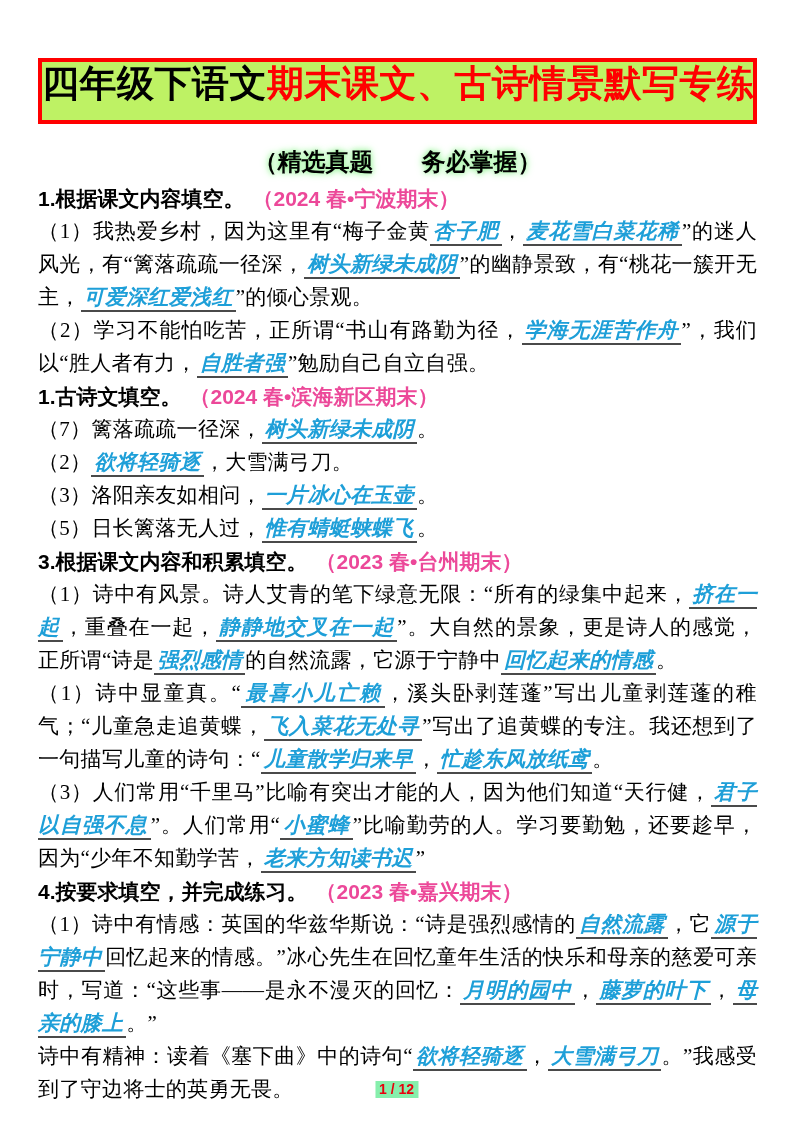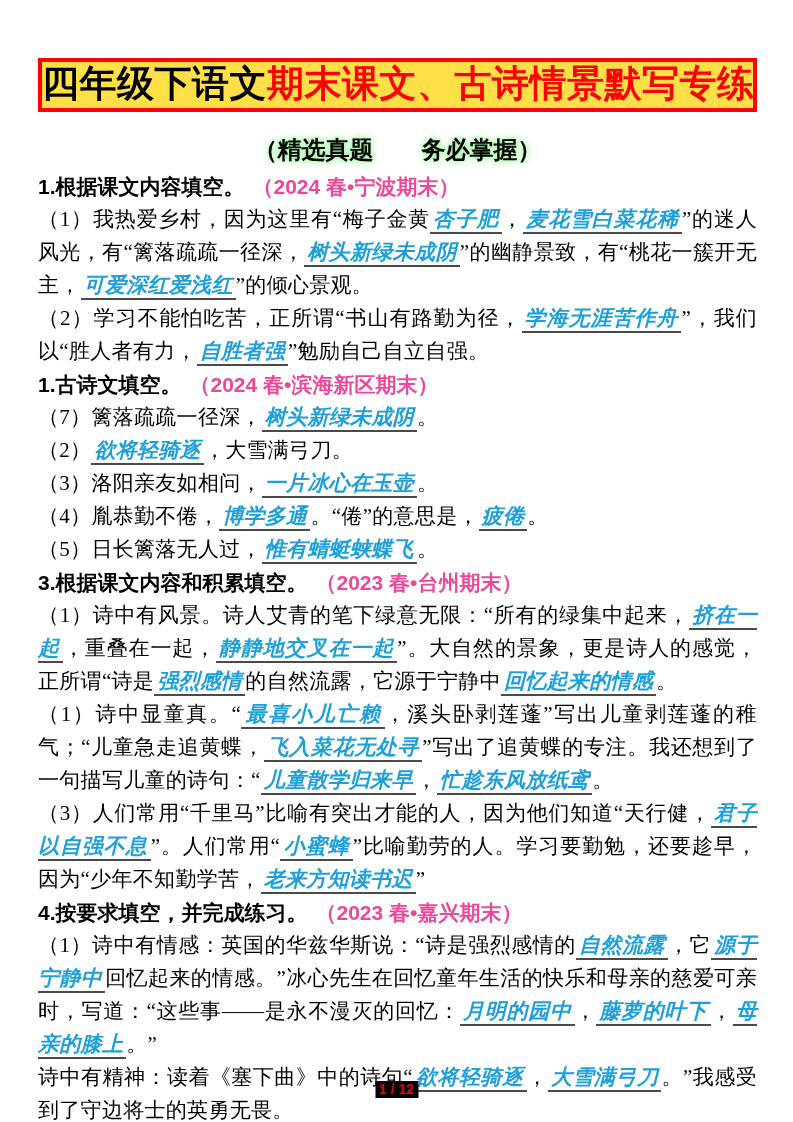--- a/index.html
+++ b/index.html
@@ -10,30 +10,30 @@
     background:#ffffff;
     box-sizing:border-box;
     padding:58px 36px 0 38px;
     overflow:hidden;
     font-family:"Liberation Serif", serif;
     color:#000;
   }
   .banner {
     box-sizing:border-box;
     width:100%;
-    background:#fde047;
+    background:#bef264;
     border:4px solid #ff0000;
     text-align:center;
     font-family:Liberation Serif, serif;
     font-weight:bold;
     font-size:37px;
     line-height:1.15;
     white-space:nowrap;
     letter-spacing:0.5px;
-    padding:1px 0 2px 0;
+    padding:1px 0 14px 0;
   }
   .banner .t-black { color:#000000; }
   .banner .t-red   { color:#ff0000; }
   .subtitle {
     text-align:center;
     font-size:24px;
     font-weight:bold;
     margin-top:22px;
     margin-bottom:4px;
     color:#000;
@@ -64,21 +64,21 @@
     font-weight:bold;
     font-style:italic;
     border-bottom:2px solid #4a4a4a;
     padding:0 3px 1px 3px;
   }
   .footer {
     position:absolute;
     left:50%;
     bottom:24px;
     transform:translateX(-50%);
-    background:#000000;
+    background:#86efac;
     color:#e8000d;
     font-size:14px;
     font-weight:bold;
     font-family:"Liberation Sans", sans-serif;
     padding:0 4px 1px 4px;
     white-space:nowrap;
   }
 </style>
 </head>
 <body>
@@ -89,21 +89,20 @@
   </div>
   <div class="subtitle">（精选真题　　务必掌握）</div>
   <div class="sections">
       <div class="sec-heading"><span class="h-black">1.根据课文内容填空。</span><span class="h-red">（2024 春•宁波期末）</span></div>
       <div class="para"><span class="txt">（1）我热爱乡村，因为这里有“梅子金黄</span><span class="ans">杏子肥</span><span class="txt">，</span><span class="ans">麦花雪白菜花稀</span><span class="txt">”的迷人风光，有“篱落疏疏一径深，</span><span class="ans">树头新绿未成阴</span><span class="txt">”的幽静景致，有“桃花一簇开无主，</span><span class="ans">可爱深红爱浅红</span><span class="txt">”的倾心景观。</span></div>
       <div class="para"><span class="txt">（2）学习不能怕吃苦，正所谓“书山有路勤为径，</span><span class="ans">学海无涯苦作舟</span><span class="txt">”，我们以“胜人者有力，</span><span class="ans">自胜者强</span><span class="txt">”勉励自己自立自强。</span></div>
       <div class="sec-heading"><span class="h-black">1.古诗文填空。</span><span class="h-red">（2024 春•滨海新区期末）</span></div>
       <div class="para"><span class="txt">（7）篱落疏疏一径深，</span><span class="ans">树头新绿未成阴</span><span class="txt">。</span></div>
       <div class="para"><span class="txt">（2）</span><span class="ans">欲将轻骑逐</span><span class="txt">，大雪满弓刀。</span></div>
       <div class="para"><span class="txt">（3）洛阳亲友如相问，</span><span class="ans">一片冰心在玉壶</span><span class="txt">。</span></div>
-      <div class="para"><span class="txt">（4）胤恭勤不倦，</span><span class="ans">博学多通</span><span class="txt">。“倦”的意思是，</span><span class="ans">疲倦</span><span class="txt">。</span></div>
       <div class="para"><span class="txt">（5）日长篱落无人过，</span><span class="ans">惟有蜻蜓蛱蝶飞</span><span class="txt">。</span></div>
       <div class="sec-heading"><span class="h-black">3.根据课文内容和积累填空。</span><span class="h-red">（2023 春•台州期末）</span></div>
       <div class="para"><span class="txt">（1）诗中有风景。诗人艾青的笔下绿意无限：“所有的绿集中起来，</span><span class="ans">挤在一起</span><span class="txt">，重叠在一起，</span><span class="ans">静静地交叉在一起</span><span class="txt">”。大自然的景象，更是诗人的感觉，正所谓“诗是</span><span class="ans">强烈感情</span><span class="txt">的自然流露，它源于宁静中</span><span class="ans">回忆起来的情感</span><span class="txt">。</span></div>
       <div class="para"><span class="txt">（1）诗中显童真。“</span><span class="ans">最喜小儿亡赖</span><span class="txt">，溪头卧剥莲蓬”写出儿童剥莲蓬的稚气；“儿童急走追黄蝶，</span><span class="ans">飞入菜花无处寻</span><span class="txt">”写出了追黄蝶的专注。我还想到了一句描写儿童的诗句：“</span><span class="ans">儿童散学归来早</span><span class="txt">，</span><span class="ans">忙趁东风放纸鸢</span><span class="txt">。</span></div>
       <div class="para"><span class="txt">（3）人们常用“千里马”比喻有突出才能的人，因为他们知道“天行健，</span><span class="ans">君子以自强不息</span><span class="txt">”。人们常用“</span><span class="ans">小蜜蜂</span><span class="txt">”比喻勤劳的人。学习要勤勉，还要趁早，因为“少年不知勤学苦，</span><span class="ans">老来方知读书迟</span><span class="txt">”</span></div>
       <div class="sec-heading"><span class="h-black">4.按要求填空，并完成练习。</span><span class="h-red">（2023 春•嘉兴期末）</span></div>
       <div class="para"><span class="txt">（1）诗中有情感：英国的华兹华斯说：“诗是强烈感情的</span><span class="ans">自然流露</span><span class="txt">，它</span><span class="ans">源于宁静中</span><span class="txt">回忆起来的情感。”冰心先生在回忆童年生活的快乐和母亲的慈爱可亲时，写道：“这些事——是永不漫灭的回忆：</span><span class="ans">月明的园中</span><span class="txt">，</span><span class="ans">藤萝的叶下</span><span class="txt">，</span><span class="ans">母亲的膝上</span><span class="txt">。”</span></div>
       <div class="para"><span class="txt">诗中有精神：读着《塞下曲》中的诗句“</span><span class="ans">欲将轻骑逐</span><span class="txt">，</span><span class="ans">大雪满弓刀</span><span class="txt">。”我感受到了守边将士的英勇无畏。</span></div>
     </div>
   <div class="footer">1 / 12</div>

